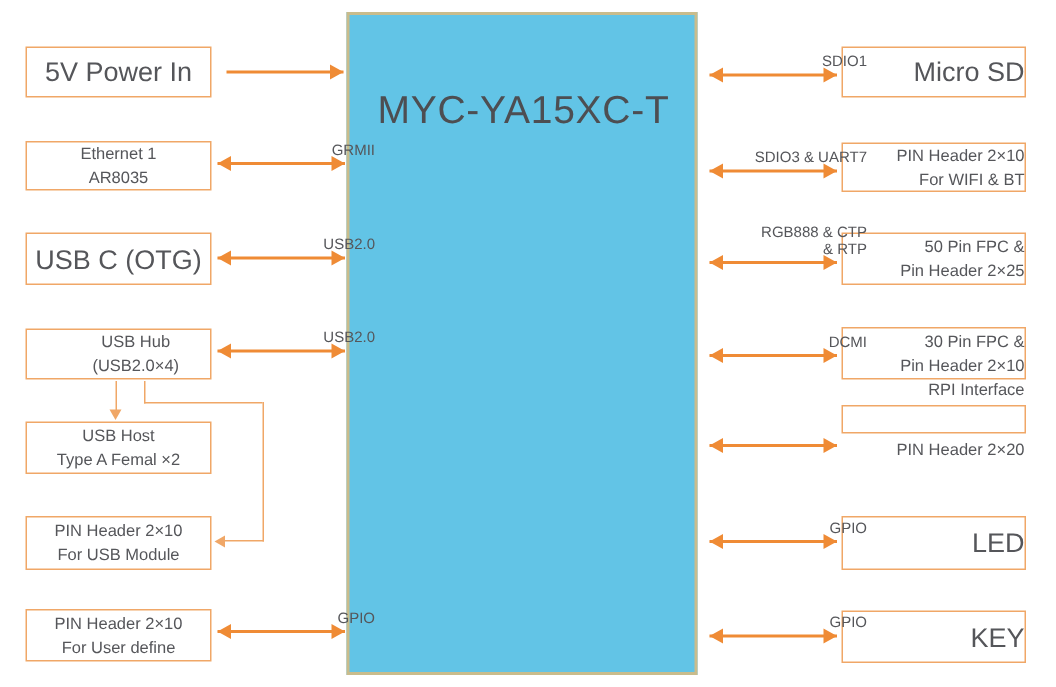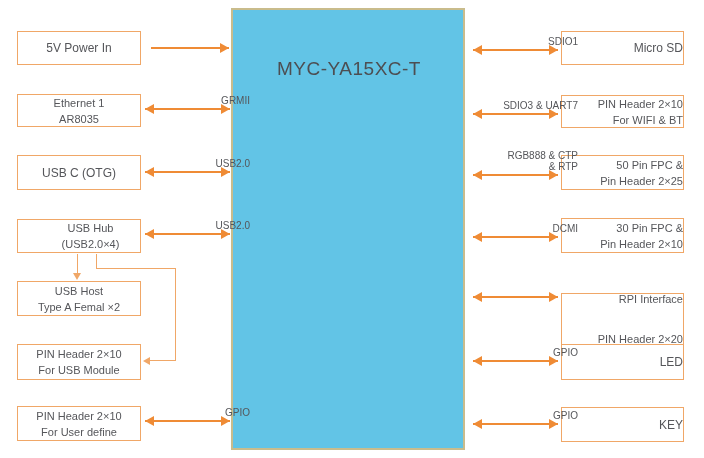--- a/index.html
+++ b/index.html
@@ -29,39 +29,39 @@
     width:234px; height:442px;
     background:var(--module_fill);
     border:2px solid var(--module_border);
     box-sizing:border-box;
   }
   .module-title{
     position:absolute;
     left:231px; top:58px;
     width:236px;
     text-align:center;
-    font-size:19px;
+    font-size:26px;
     letter-spacing:0.5px;
     color:#4D4E52;
   }
   .box{
     position:absolute;
     box-sizing:border-box;
     border:1px solid var(--box_border);
     background:#ffffff;
     display:flex;
     flex-direction:column;
     align-items:center;
     justify-content:center;
     text-align:center;
     font-size:11px;
     line-height:16px;
     color:var(--text);
   }
-  .box.big{ font-size:12px; }
+  .box.big{ font-size:18px; }
   .lcol{ left:17px; width:124px; }
   .rcol{ left:561px; width:123px;align-items:flex-end; }
   .arrow{
     position:absolute;
     height:2px;
     background:var(--arrow);
   }
   .arrow::before,
   .arrow::after{
     content:'';
@@ -147,21 +147,21 @@
     <span>For WIFI &amp; BT</span>
   </div>
   <div class="box rcol" style="top:155px;height:35px;">
     <span>50 Pin FPC &amp;</span>
     <span>Pin Header 2×25</span>
   </div>
   <div class="box rcol" style="top:218px;height:35px;">
     <span>30 Pin FPC &amp;</span>
     <span>Pin Header 2×10</span>
   </div>
-  <div class="box rcol" style="top:293px;height:52px;gap:24px;">
+  <div class="box rcol" style="top:270px;height:19px;gap:24px;">
     <span>RPI Interface</span>
     <span>PIN Header 2×20</span>
   </div>
   <div class="box big rcol" style="top:407px;height:35px;">
     <span>KEY</span>
   </div>
   <div class="box big rcol" style="top:344px;height:36px;">
     <span>LED</span>
   </div>
 

